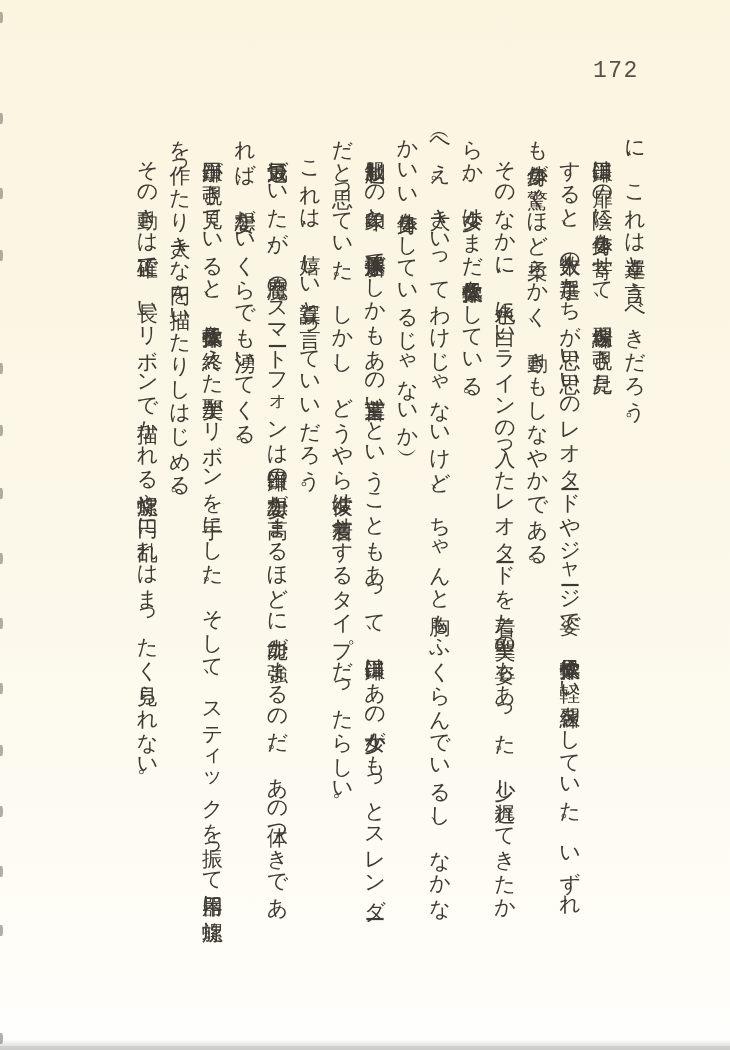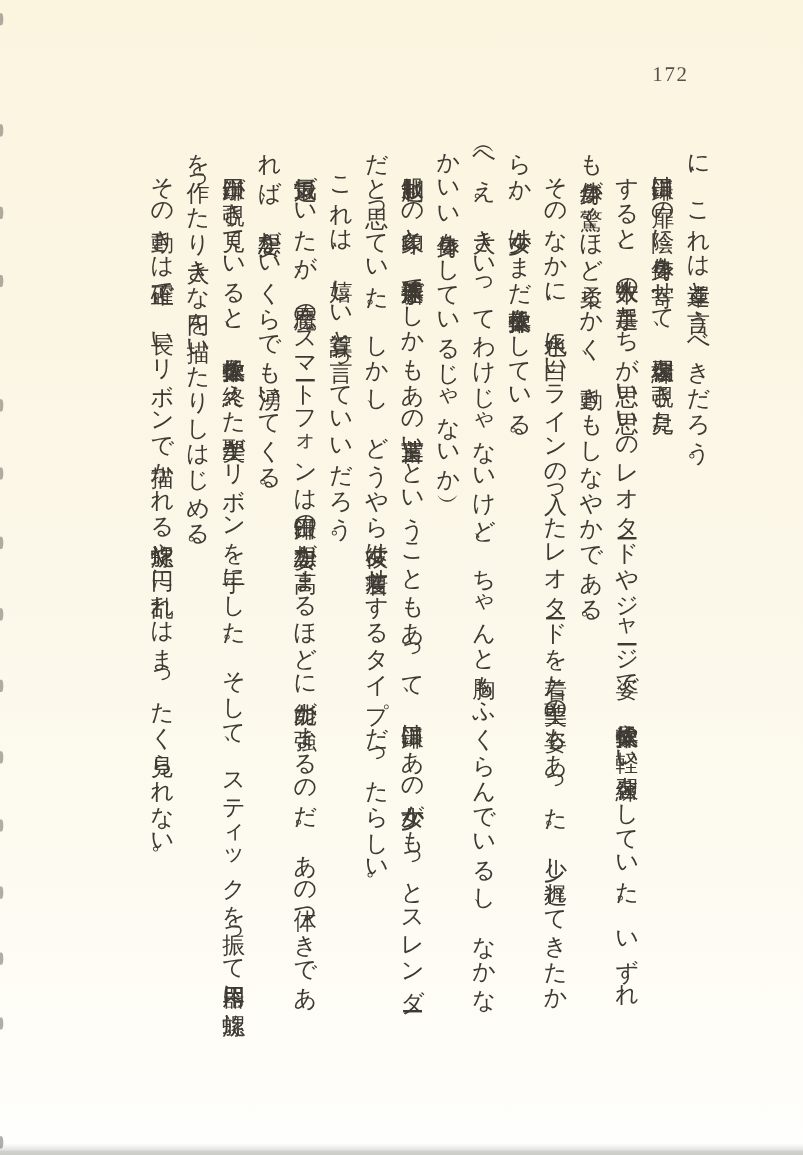--- a/index.html
+++ b/index.html
@@ -18,24 +18,24 @@
       #fdfbf2 78%,
       #fefdf8 92%,
       #fefefc 99%,
       #cfcfcc 100%);
     font-family: "Liberation Serif", serif;
   }
   .page-number {
     position: absolute;
     top: 58px;
     left: 593px;
-    font-size: 19px;
+    font-size: 23px;
     letter-spacing: 1.5px;
     color: #56504a;
-    font-family: Liberation Serif, serif;
+    font-family: Liberation Mono, monospace;
   }
   .text-block {
     position: absolute;
     top: 125px;
     right: 79px;
     height: 798px;
     writing-mode: vertical-rl;
     font-size: 21px;
     line-height: 32.5px;
     color: #3e3a33;

